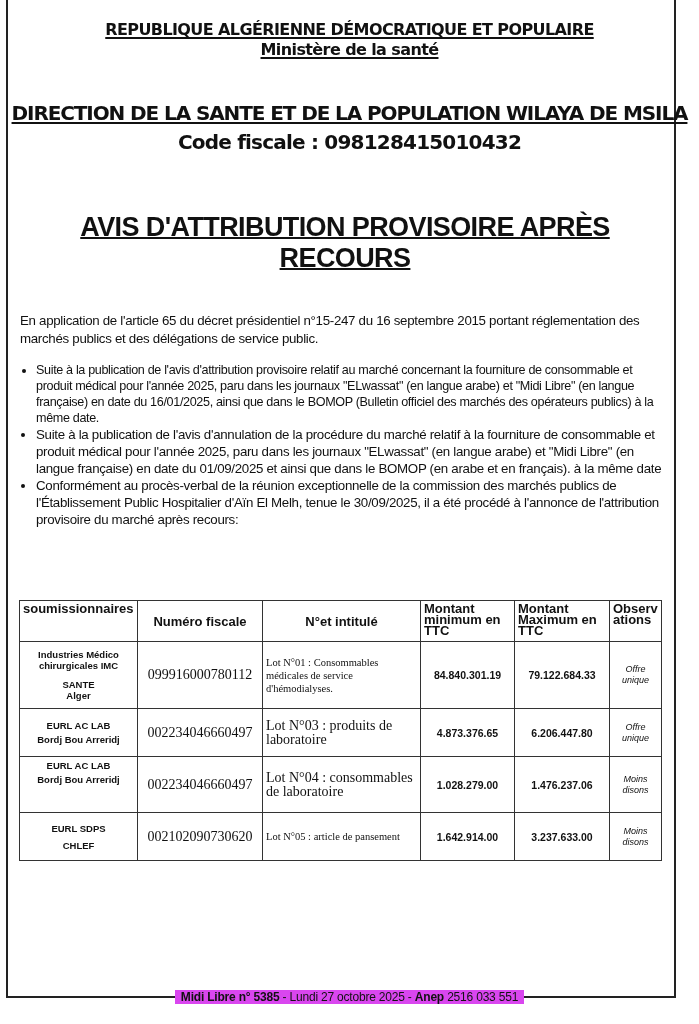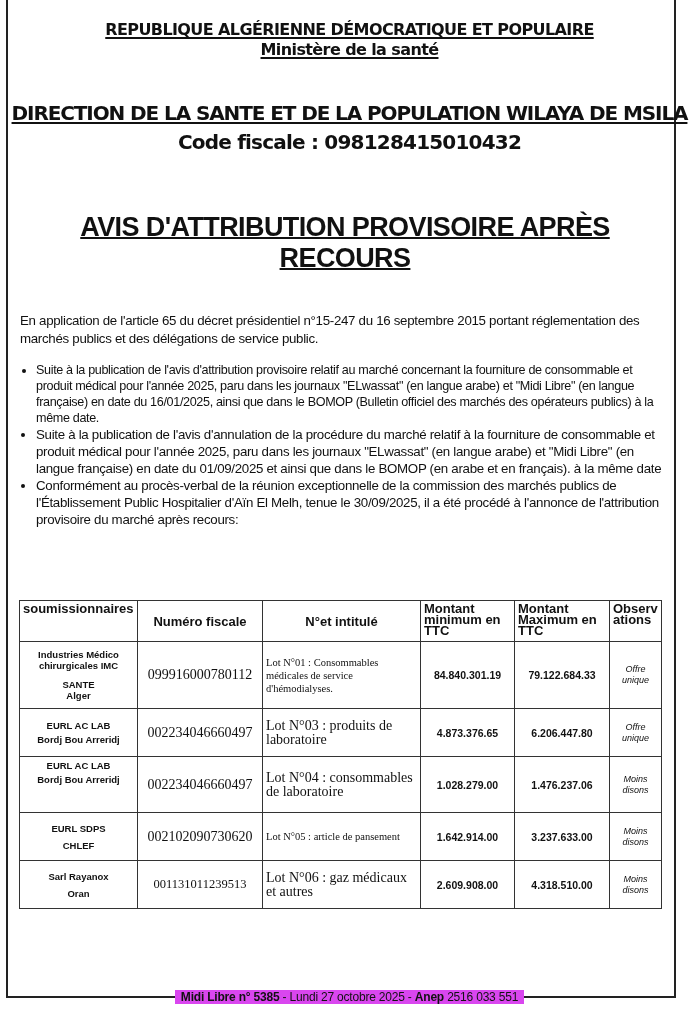--- a/index.html
+++ b/index.html
@@ -144,29 +144,18 @@
       <td class="sup" style="line-height:17px">
         <div>EURL SDPS</div>
         <div>CHLEF</div>
       </td>
       <td class="nif">002102090730620</td>
       <td class="lot small">Lot N°05 : article de pansement</td>
       <td class="amt">1.642.914.00</td>
       <td class="amt">3.237.633.00</td>
       <td class="obs">Moins disons</td>
     </tr>
-    <tr style="height:48px">
-      <td class="sup" style="line-height:17px">
-        <div>Sarl Rayanox</div>
-        <div>Oran</div>
-      </td>
-      <td class="nif" style="font-size:12.5px">001131011239513</td>
-      <td class="lot">Lot N°06 : gaz médicaux et autres</td>
-      <td class="amt">2.609.908.00</td>
-      <td class="amt">4.318.510.00</td>
-      <td class="obs">Moins disons</td>
-    </tr>
   </tbody>
 </table>
 
 <div id="footer">
   <span class="bg"><b>Midi Libre n° 5385</b><span> - Lundi 27 octobre 2025 - </span><b>Anep</b><span> 2516 033 551</span></span>
 </div>
 
 </body></html>

